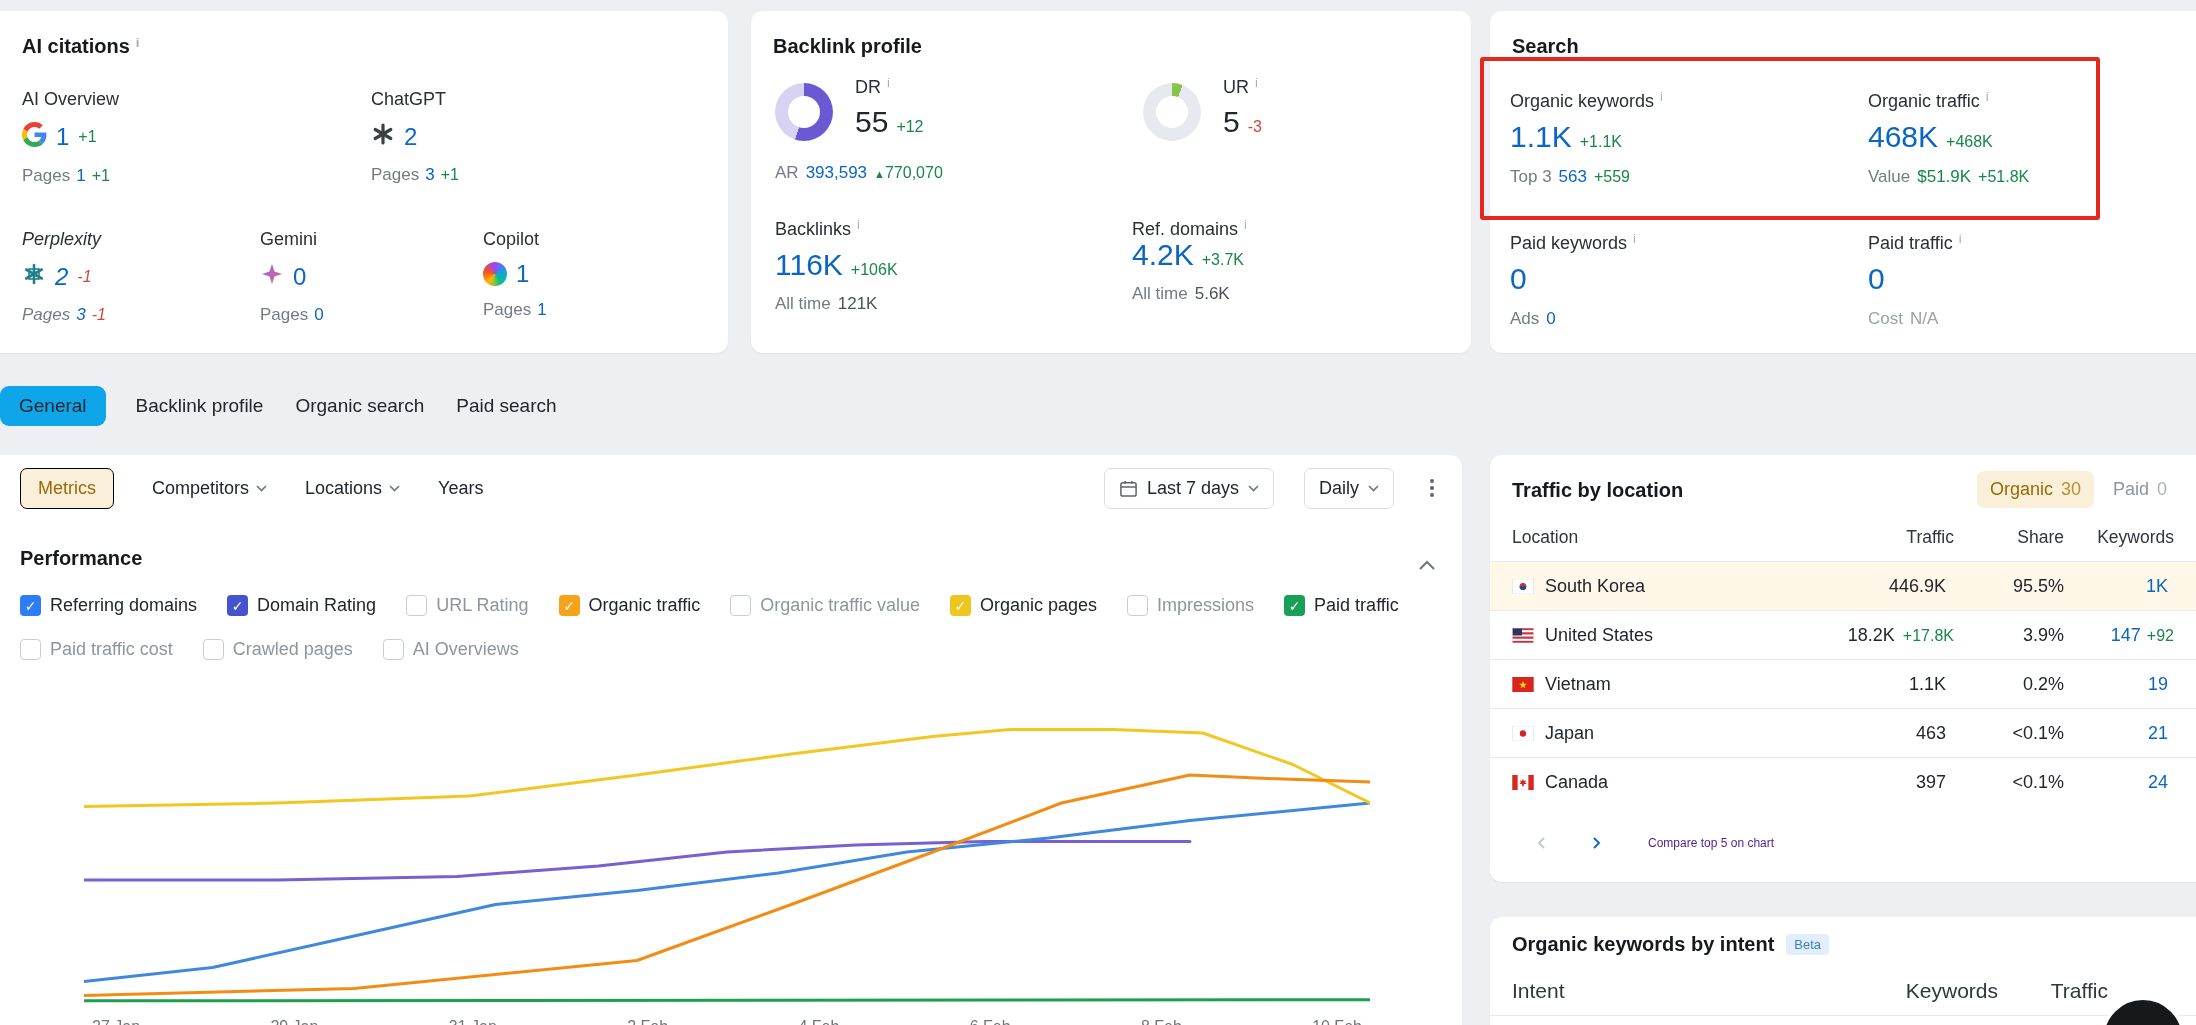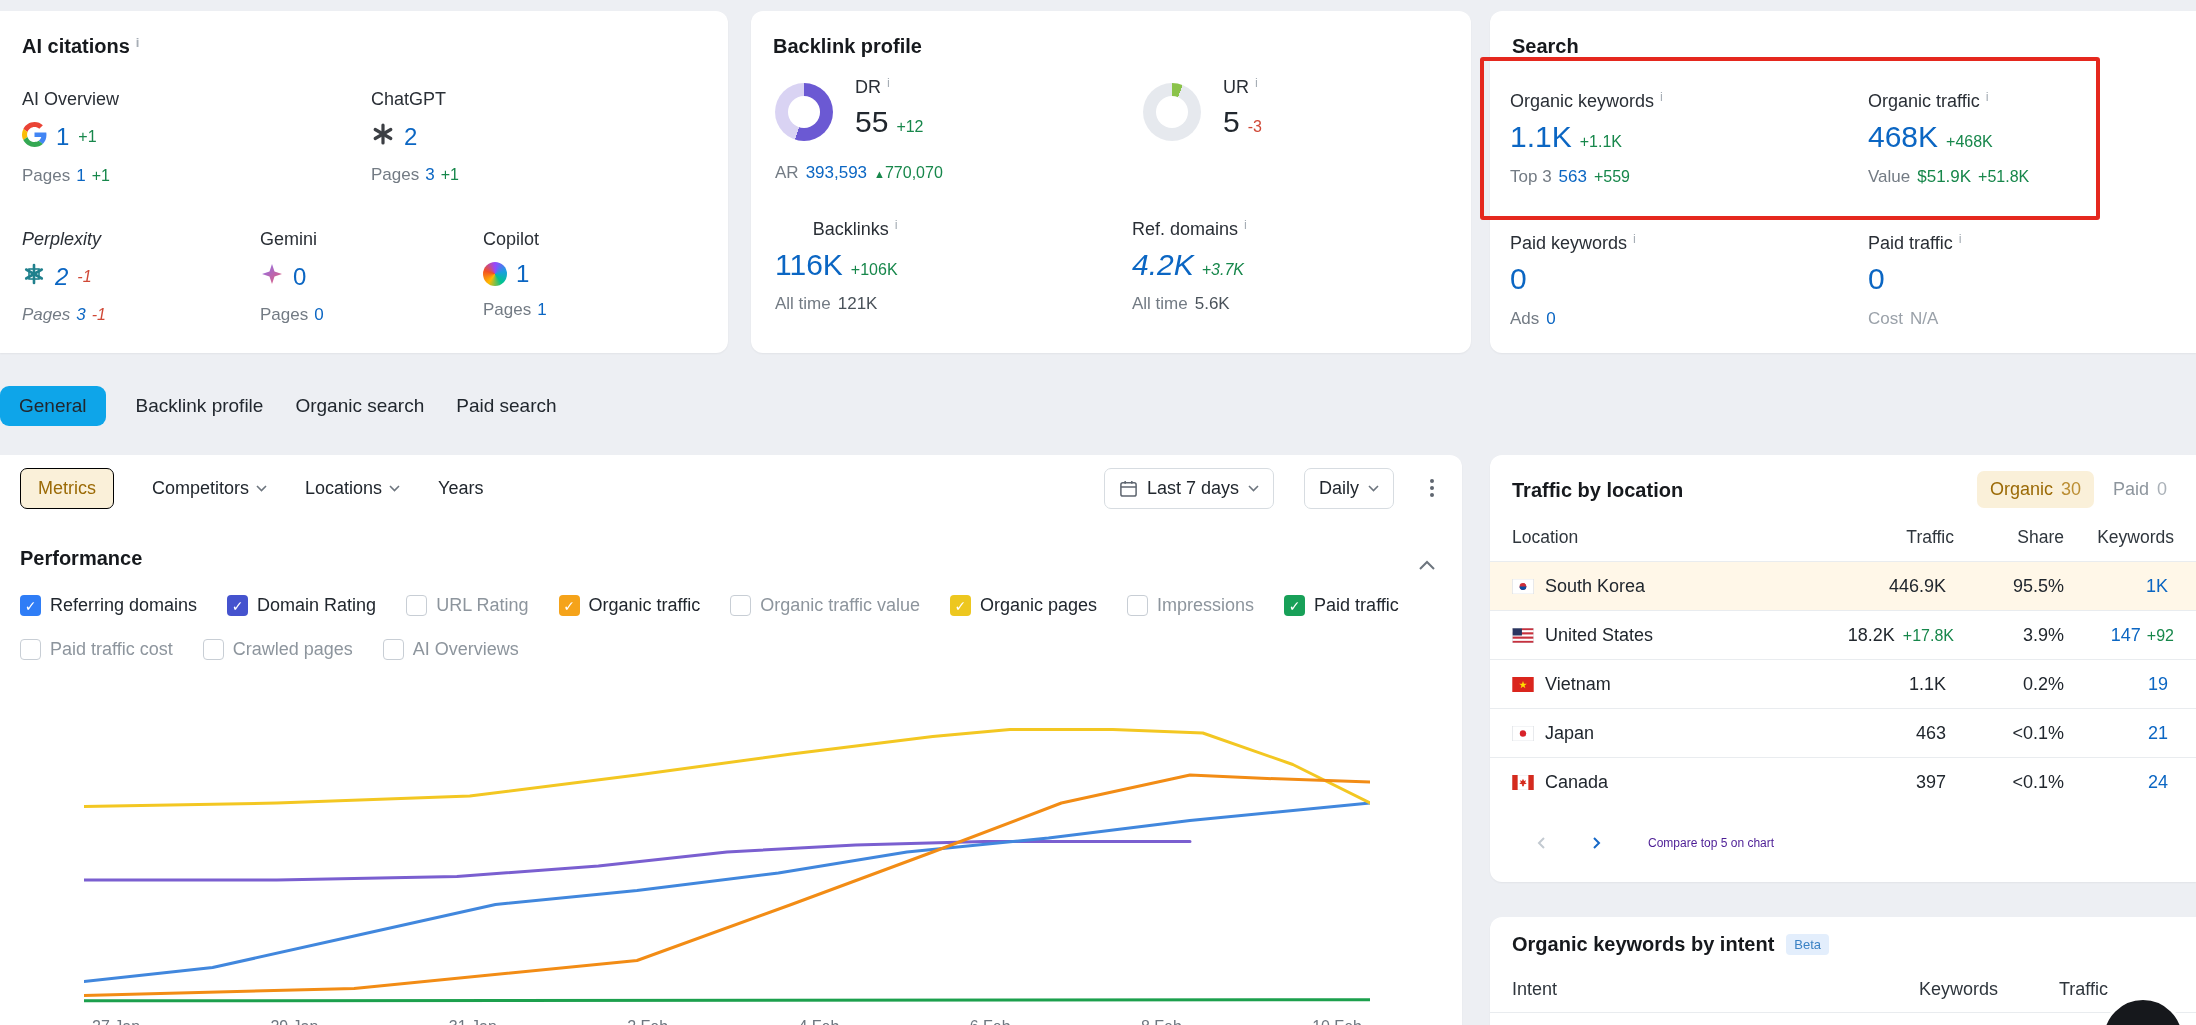--- a/index.html
+++ b/index.html
@@ -90,21 +90,21 @@
   .c-keys{width:110px;display:flex;justify-content:flex-end;align-items:baseline;gap:6px;}
   .flag{width:22px;height:15px;flex:0 0 auto;display:block;}
 
   #loc-pager{position:absolute;left:34px;top:368px;display:flex;align-items:center;gap:18px;height:40px;}
   .pg-btn{width:36px;height:36px;display:flex;align-items:center;justify-content:center;border-radius:8px;cursor:pointer;}
   #compare-label{margin-left:16px;font-size:12px;color:#4c1d95;cursor:pointer;white-space:nowrap;}
 
   #intent-title-row{position:absolute;left:22px;top:16px;display:flex;align-items:center;gap:12px;}
   #intent-title-row h3{margin:0;font-size:20px;font-weight:700;color:#16191d;white-space:nowrap;}
   .beta{background:#e3eefc;color:#3b82c4;font-size:13px;border-radius:4px;padding:3px 8px;}
-  .intent-head{position:absolute;left:0;right:0;top:62px;display:flex;align-items:center;padding:0 22px 12px 22px;font-size:18px;color:#2f363d;border-bottom:1px solid #e9ecef;}
+  .intent-head{position:absolute;left:0;right:0;top:62px;display:flex;align-items:center;padding:0 22px 12px 22px;font-size:21px;color:#2f363d;border-bottom:1px solid #e9ecef;}
   .ih-intent{flex:1;}
   .ih-keys{width:130px;text-align:right;}
   .ih-traffic{width:110px;text-align:right;}
   .ih-spacer{width:66px;}
 
   #chat-bubble{position:absolute;left:2101px;top:997px;width:78px;height:78px;border-radius:50%;background:#16181c;border:3px solid #fff;z-index:20;display:flex;align-items:center;justify-content:center;color:#fff;font-size:24px;cursor:pointer;}
 
   
   .ai-item{position:absolute;width:220px;}
   .ai-item .name{font-size:18px;color:#2a2f36;white-space:nowrap;}
@@ -236,35 +236,35 @@
 
     <div class="donut" style="left: 392px; top: 72px; background: conic-gradient(rgb(139, 195, 74) 0deg, rgb(139, 195, 74) 6%, rgb(230, 233, 238) 6%, rgb(230, 233, 238) 100%);"></div>
     <div class="abs" style="left:472px;top:64px;">
       <div class="lab nowrap"><span>UR</span><span class="info">i</span></div>
       <div class="val-row" style="margin-top:9px;">
         <span class="big dark">5</span>
         <span class="small red">-3</span>
       </div>
     </div>
 
-    <div class="abs" style="left:24px;top:206px;text-align:right;">
+    <div class="abs" style="left:24px;top:206px;">
       <div class="lab nowrap"><span>Backlinks</span><span class="info">i</span></div>
       <div class="val-row" style="margin-top:10px;">
         <span class="big blue">116K</span>
         <span class="small green">+106K</span>
       </div>
       <div class="sub nowrap" style="margin-top:14px;display:flex;gap:7px;">
         <span class="gray">All time</span>
         <span style="color:#4a525a;">121K</span>
       </div>
     </div>
 
     <div class="abs" style="left:381px;top:206px;">
       <div class="lab nowrap"><span>Ref. domains</span><span class="info">i</span></div>
-      <div class="val-row" style="margin-top:10px;font-style:italic;">
+      <div class="val-row" style="">
         <span class="big blue">4.2K</span>
         <span class="small green">+3.7K</span>
       </div>
       <div class="sub nowrap" style="margin-top:14px;display:flex;gap:7px;">
         <span class="gray">All time</span>
         <span style="color:#4a525a;">5.6K</span>
       </div>
     </div>
   </section>
 

